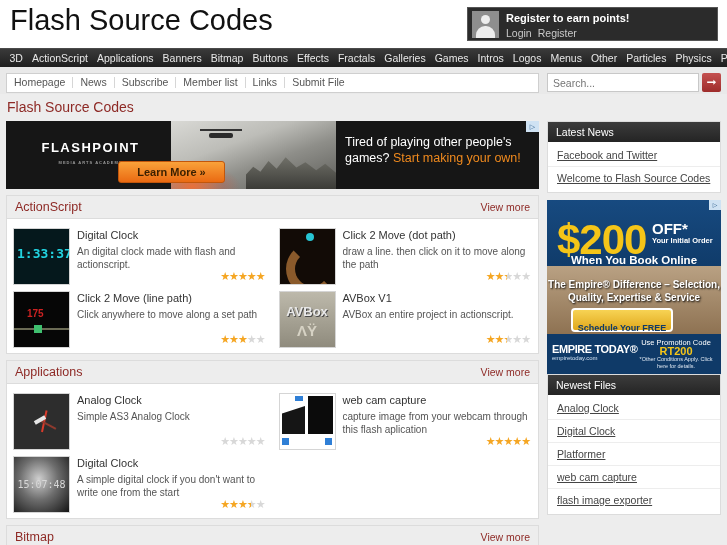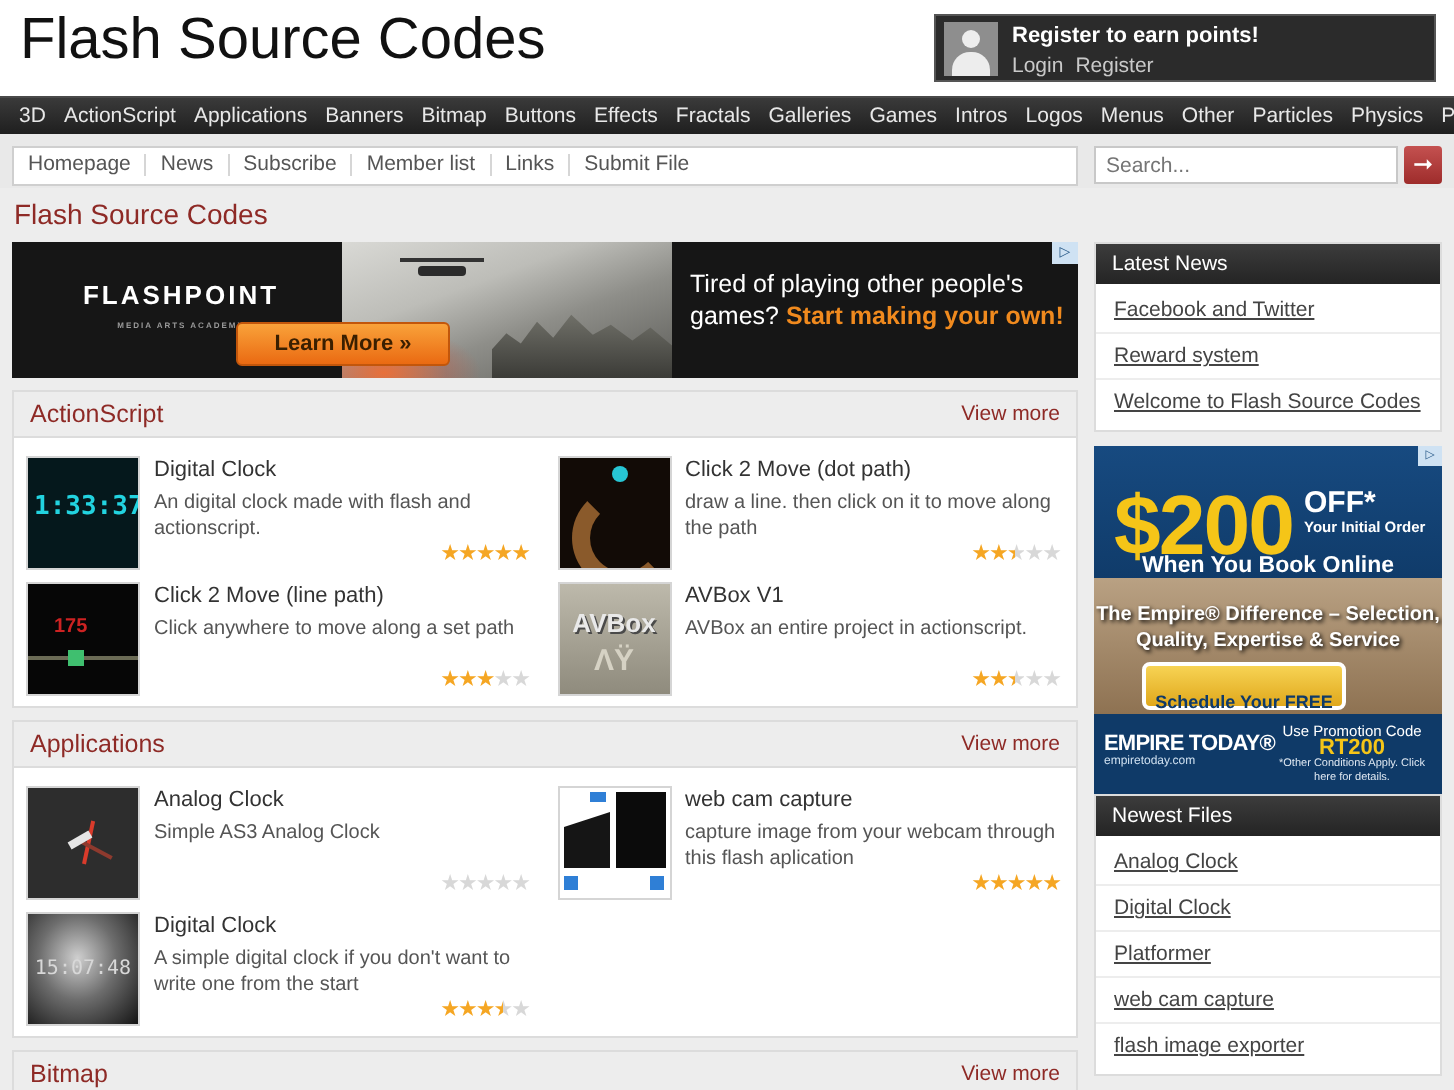--- a/index.html
+++ b/index.html
@@ -108,21 +108,21 @@
      background:linear-gradient(#77776f,#3b3b37);clip-path:polygon(0 60%,8% 38%,16% 52%,25% 22%,34% 44%,44% 12%,56% 40%,66% 26%,78% 48%,88% 30%,100% 55%,100% 100%,0 100%);}
   .lb-fire{position:absolute;left:0;bottom:0;width:70px;height:26px;
      background:radial-gradient(ellipse at 30% 90%,#e8703a 0%,#c9543c55 45%,transparent 70%);}
   .lb-learn{
     position:absolute;left:112px;top:40px;width:105px;height:20px;
     background:linear-gradient(#f9a23a,#ea6a12);border:1px solid #c2560b;border-radius:3px;
     color:#3a1f00;font-size:11px;font-weight:bold;text-align:center;line-height:20px;z-index:3;
   }
   .lb-right{position:absolute;left:330px;top:0;width:203px;height:68px;background:#161616;}
   .lb-copy{position:absolute;left:9px;top:13px;width:190px;color:#fff;font-size:12.5px;line-height:16px;}
-  .lb-copy em{color:#f08a1e;font-style:normal;font-weight:bold;}
+  .lb-copy em{color:#f08a1e;font-style:normal;font-weight:normal;}
   .admark{
     position:absolute;right:0;top:0;width:13px;height:11px;background:#cfe2f3;
     color:#2b5c8a;font-size:7px;text-align:center;line-height:11px;
   }
 
   
   .panel{background:#fff;border:1px solid #dcdcdc;border-top:none;margin-bottom:0;}
   .sec-head{
     height:24px;background:#ededed;border:1px solid #dcdcdc;
     display:flex;align-items:center;justify-content:space-between;
@@ -398,21 +398,20 @@
           </div>
         </div>
     </div>
 
     <div class="col-side">
 
       <div class="side-box">
         <div class="side-head">Latest News</div>
         <div class="side-list" id="news-list">
             <a href="#">Facebook and Twitter</a>
-            <a href="#">Reward system</a>
             <a href="#">Welcome to Flash Source Codes</a>
           </div>
       </div>
 
       <div class="sq-ad">
         <div class="sq-top"></div>
         <div class="sq-200">$200</div>
         <div class="sq-off">OFF*</div>
         <div class="sq-init">Your Initial Order</div>
         <div class="sq-l2">When You Book Online</div>

